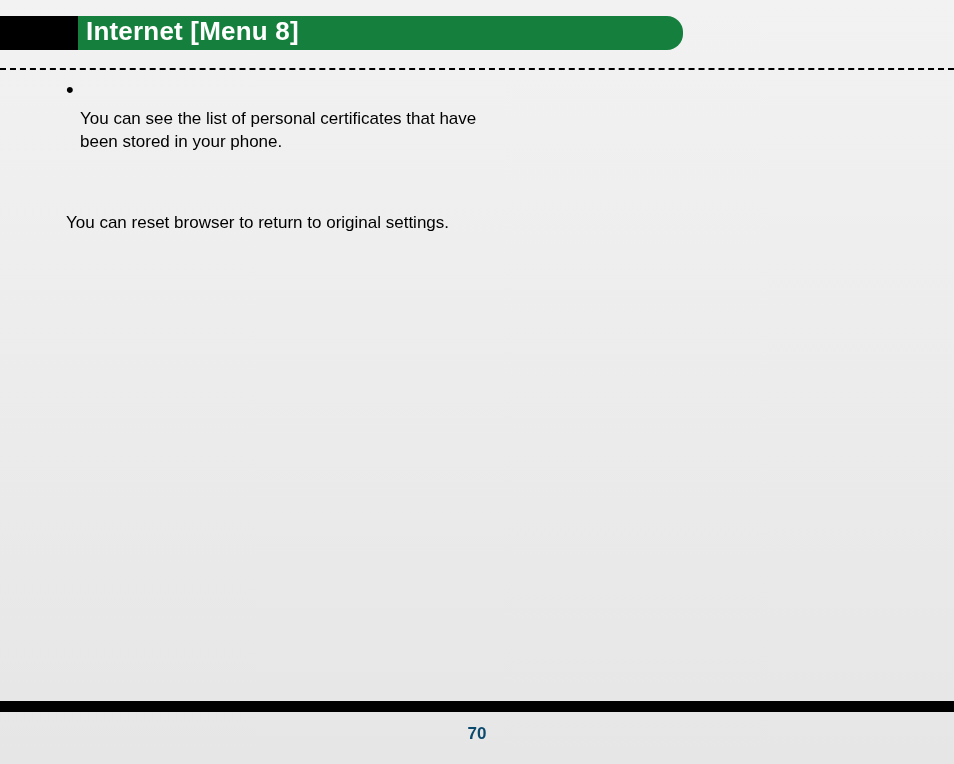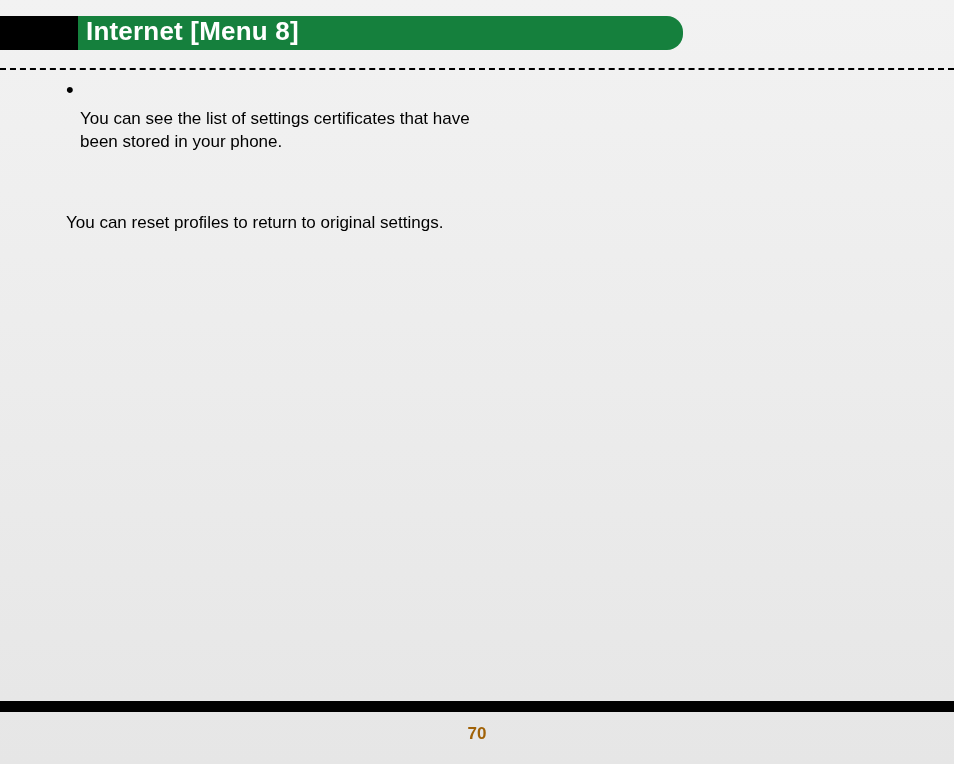--- a/index.html
+++ b/index.html
@@ -105,41 +105,41 @@
     background: #000;
   }
   .page-number {
     position: absolute;
     bottom: 20px;
     left: 0;
     width: 100%;
     text-align: center;
     font-weight: 700;
     font-size: 17px;
-    color: #a16207;
+    color: #0c4a6e;
   }
 </style>
 </head>
 <body>
 
 <div class="header">
   <div class="header-black"></div>
   <div class="header-gray">
     <span class="header-title">Internet [Menu 8]</span>
   </div>
 </div>
 
 <div class="dash"></div>
 
 <div class="content">
   <div class="bullet-row">
     <div class="bullet-dot">•</div>
     <div style="flex:1">
-      <div class="bullet-body">You can see the list of settings certificates that have been stored in your phone.</div>
+      <div class="bullet-body">You can see the list of personal certificates that have been stored in your phone.</div>
     </div>
   </div>
 
-  <div class="para">You can reset profiles to return to original settings.</div>
+  <div class="para">You can reset browser to return to original settings.</div>
 
 </div>
 
 <div class="footer-bar"></div>
 <div class="page-number">70</div>
 
 </body></html>

